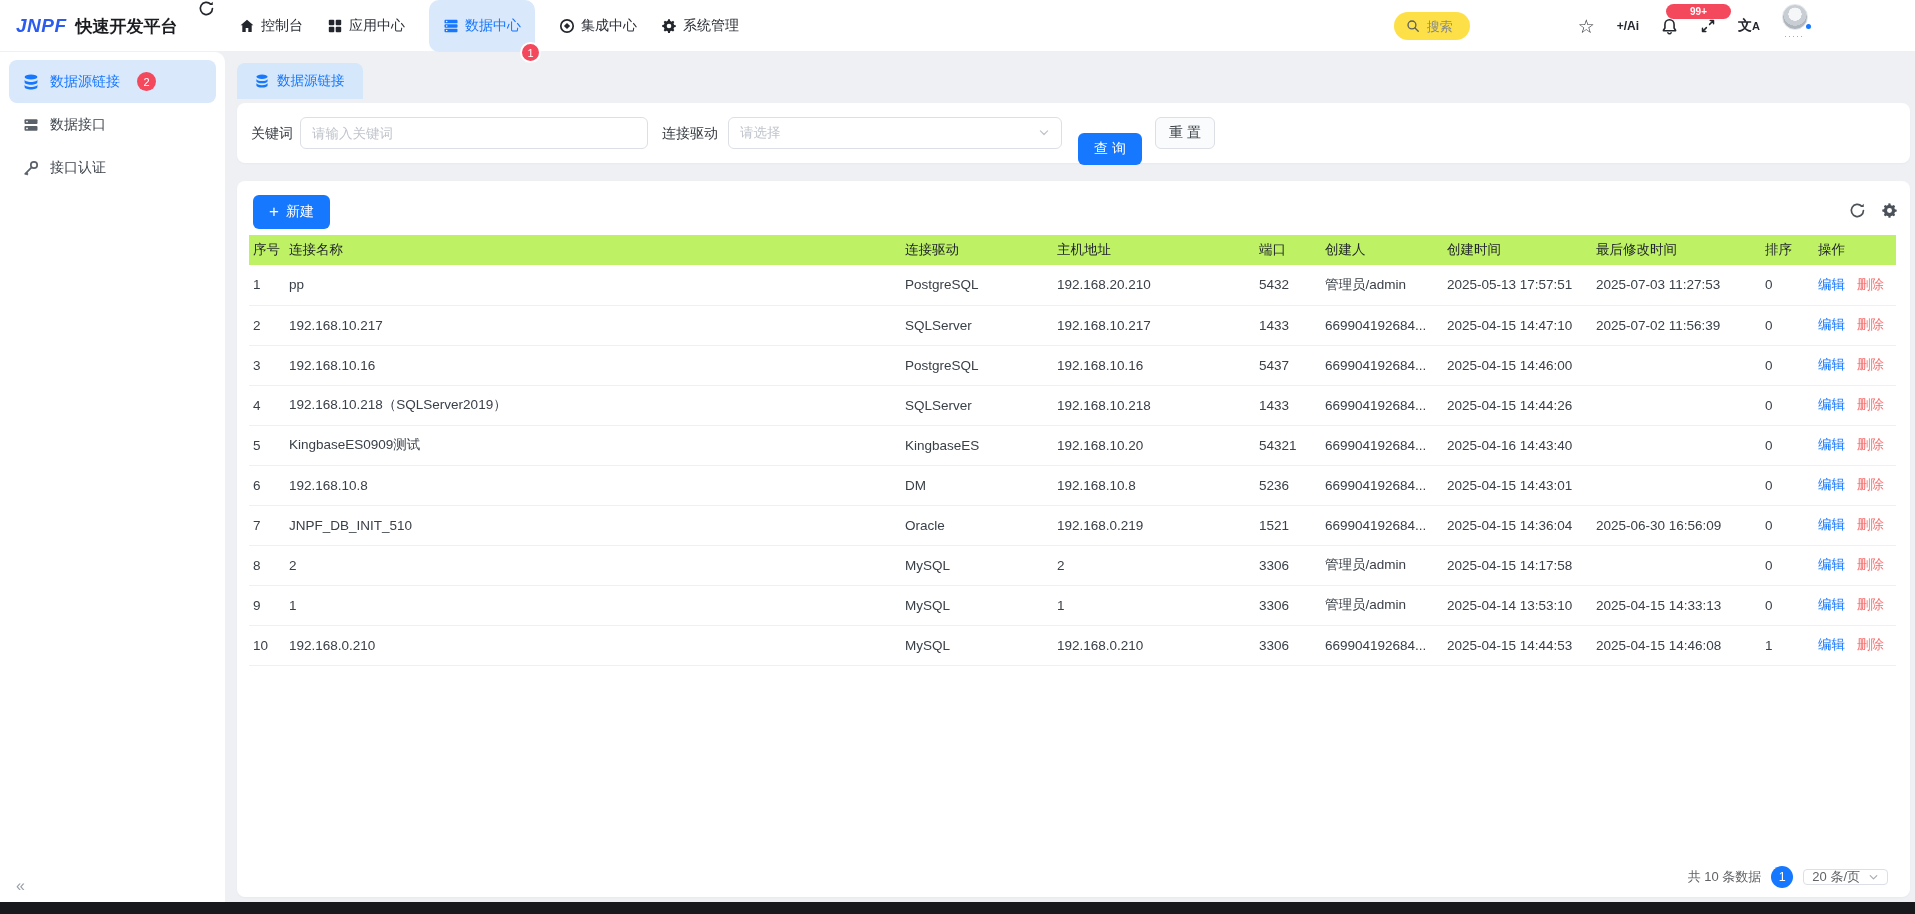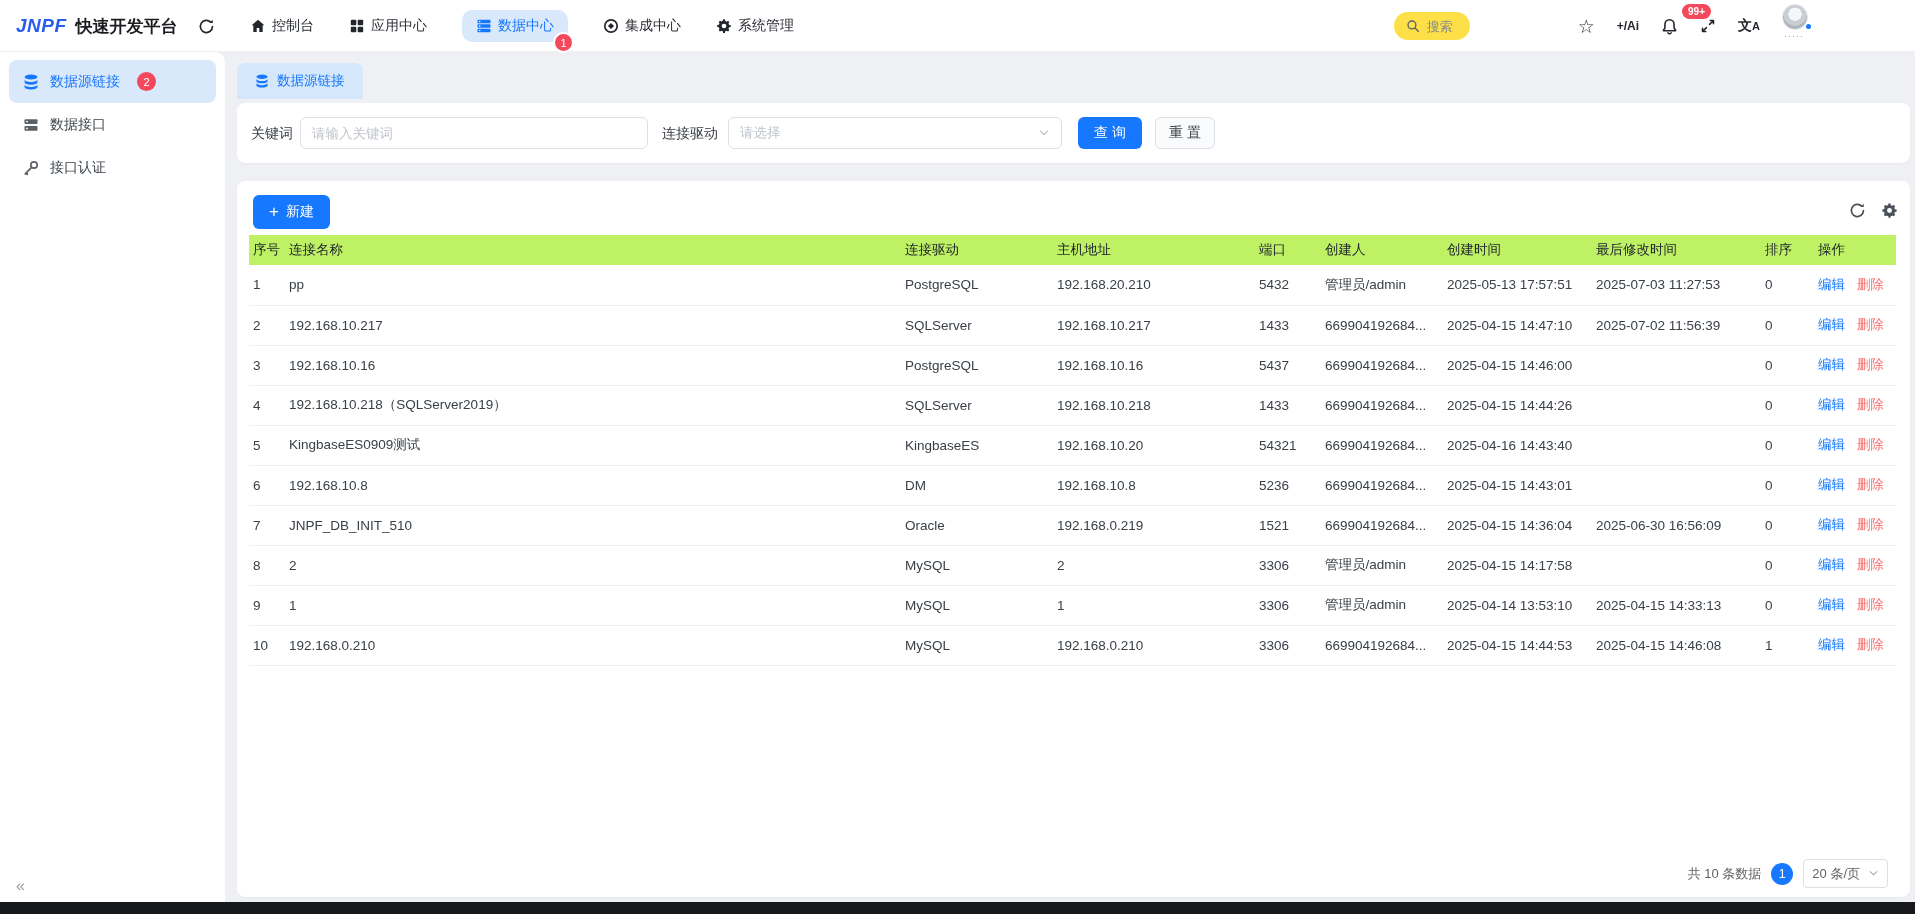--- a/index.html
+++ b/index.html
@@ -14,38 +14,38 @@
     position:relative;overflow:hidden;
     color:#3a4048;
   }
   svg{display:block;}
 
   
   .header{position:absolute;left:0;top:0;width:1915px;height:52px;background:#fff;border-bottom:1px solid #eef0f2;z-index:5;}
   .logo{position:absolute;left:16px;top:0;height:52px;display:flex;align-items:center;gap:9px;}
   .logo-brand{font-style:italic;font-weight:900;font-size:19px;letter-spacing:.5px;color:#2b5cf0;}
   .logo-title{font-size:17px;font-weight:600;color:#1a1c20;}
-  .main-nav{position:absolute;left:198px;top:0;height:52px;display:flex;align-items:center;gap:35px;}
+  .main-nav{position:absolute;left:198px;top:0;height:52px;display:flex;gap:24px;}
   .nav-item{display:flex;align-items:center;gap:6px;font-size:14px;color:#2b2f36;cursor:pointer;}
   .nav-item .nicon{color:#23272d;}
   .nav-item.active{background:var(--accent-bg);color:var(--accent);padding:7px 14px;border-radius:10px;position:relative;}
   .nav-item.active .nicon{color:var(--accent);}
   .nav-badge{position:absolute;right:-6px;bottom:-11px;min-width:21px;height:21px;border-radius:50%;
     background:var(--badge);color:#fff;font-size:11px;display:flex;align-items:center;justify-content:center;border:2px solid #fff;}
   .icon-btn{color:#23272d;cursor:pointer;}
   .header-right{position:absolute;right:105px;top:0;height:52px;display:flex;align-items:center;gap:22px;}
   .search-pill{width:76px;height:28px;border-radius:14px;background:#fde047;display:flex;align-items:center;gap:7px;
     padding:0 12px;margin-right:86px;cursor:pointer;}
   .search-pill input{border:none;background:transparent;outline:none;width:40px;font-size:13px;color:#5a5f66;font-family:inherit;}
   .search-pill input::placeholder{color:#86898d;}
   .star-glyph{font-size:19px;line-height:1;color:#23272d;}
   .ai-glyph{font-size:12px;font-weight:700;color:#23272d;letter-spacing:0;}
   .bell-wrap{position:relative;}
-  .bell-badge{position:absolute;top:-14px;left:21px;background:var(--badge);color:#fff;font-size:10px;font-weight:700;
-    padding:2px 6px;border-radius:9px;line-height:1.1;}
+  .bell-badge{position:absolute;top:-14px;left:5px;background:var(--badge);color:#fff;font-size:10px;font-weight:700;
+    padding:2px 24px;border-radius:9px;line-height:1.1;}
   .trans-glyph{font-size:14px;font-weight:600;color:#23272d;}
   .trans-glyph b{font-size:11px;}
   .avatar-wrap{position:relative;width:28px;height:44px;}
   .avatar{width:26px;height:26px;border-radius:50%;background:radial-gradient(circle at 50% 38%,#f5f6f7 0 34%,#c9ced4 35% 60%,#aeb5bd 61% 100%);
     border:1px solid #e3e6ea;cursor:pointer;}
   .avatar-dots{position:absolute;left:2px;top:27px;font-size:9px;letter-spacing:1px;color:#9aa1a9;}
   .online-dot{position:absolute;right:-1px;top:20px;width:5px;height:5px;border-radius:50%;background:var(--accent);}
 
   
   .sidebar{position:absolute;left:0;top:52px;width:225px;height:850px;background:#fff;border-radius:0 10px 0 0;z-index:4;}
@@ -72,21 +72,21 @@
   .f-input{position:absolute;left:63px;top:14px;width:348px;height:32px;border:1px solid #dcdfe6;border-radius:6px;
     padding:0 11px;font-size:13.5px;color:#3a4048;outline:none;font-family:inherit;}
   .f-input::placeholder{color:#c0c4cc;}
   .f-select{position:absolute;left:491px;top:14px;width:334px;height:32px;border:1px solid #dcdfe6;border-radius:6px;
     padding:0 11px;font-size:13.5px;color:#c0c4cc;display:flex;align-items:center;justify-content:space-between;cursor:pointer;background:#fff;}
   .f-select .chev{color:#c0c4cc;}
   .btn{height:32px;border-radius:6px;font-size:14px;display:inline-flex;align-items:center;justify-content:center;
     cursor:pointer;font-family:inherit;border:none;}
   .btn-primary{background:var(--accent);color:#fff;}
   .btn-plain{background:#fafbfc;border:1px solid #dcdfe6;color:#3c4148;}
-  .btn-search{position:absolute;left:841px;top:14px;width:64px;text-align:center;}
+  .btn-search{position:absolute;left:841px;top:30px;width:64px;text-align:center;}
   .btn-reset{position:absolute;left:918px;top:14px;width:60px;}
 
   
   .main-card{position:absolute;left:237px;top:181px;width:1673px;height:716px;background:#fff;border-radius:8px;
     box-shadow:0 1px 2px rgba(0,0,0,.03);}
   .btn-new{position:absolute;left:16px;top:14px;height:34px;padding:0 16px;gap:7px;background:var(--accent);color:#fff;}
   .btn-new .plus{font-size:17px;font-weight:400;line-height:1;margin-top:-2px;}
   .card-tools{position:absolute;right:12px;top:21px;display:flex;gap:15px;color:#4a5158;}
   .card-tools .icon-btn{color:#4a5158;}
 
@@ -96,21 +96,21 @@
   table.grid td{height:40px;font-size:13.5px;color:#3a4048;padding:0 8px 0 0;border-bottom:1px solid #eef0f3;
     white-space:nowrap;overflow:hidden;text-overflow:ellipsis;}
   table.grid th:first-child,table.grid td:first-child{padding-left:4px;}
   .op-edit{color:var(--accent);cursor:pointer;margin-right:12px;}
   .op-del{color:var(--danger);cursor:pointer;}
 
   .pagination{position:absolute;right:22px;bottom:9px;display:flex;align-items:center;gap:10px;}
   .pg-total{font-size:13px;color:#606266;}
   .pg-page{width:22px;height:22px;border-radius:50%;background:var(--accent);color:#fff;font-size:12.5px;
     display:flex;align-items:center;justify-content:center;cursor:pointer;}
-  .pg-size{height:29px;border:1px solid #dcdfe6;border-radius:4px;padding:0 8px;font-size:13px;color:#606266;
+  .pg-size{height:16px;border:1px solid #dcdfe6;border-radius:4px;padding:0 8px;font-size:13px;color:#606266;
     display:flex;align-items:center;gap:8px;cursor:pointer;background:#fff;}
   .pg-size .chev{color:#a8abb2;}
 
   .dark-strip{position:absolute;left:0;top:902px;width:1915px;height:12px;background:var(--dark-strip);z-index:6;}
 </style>
 </head>
 <body>
 
 <svg width="0" height="0" style="position:absolute">
   <defs>

